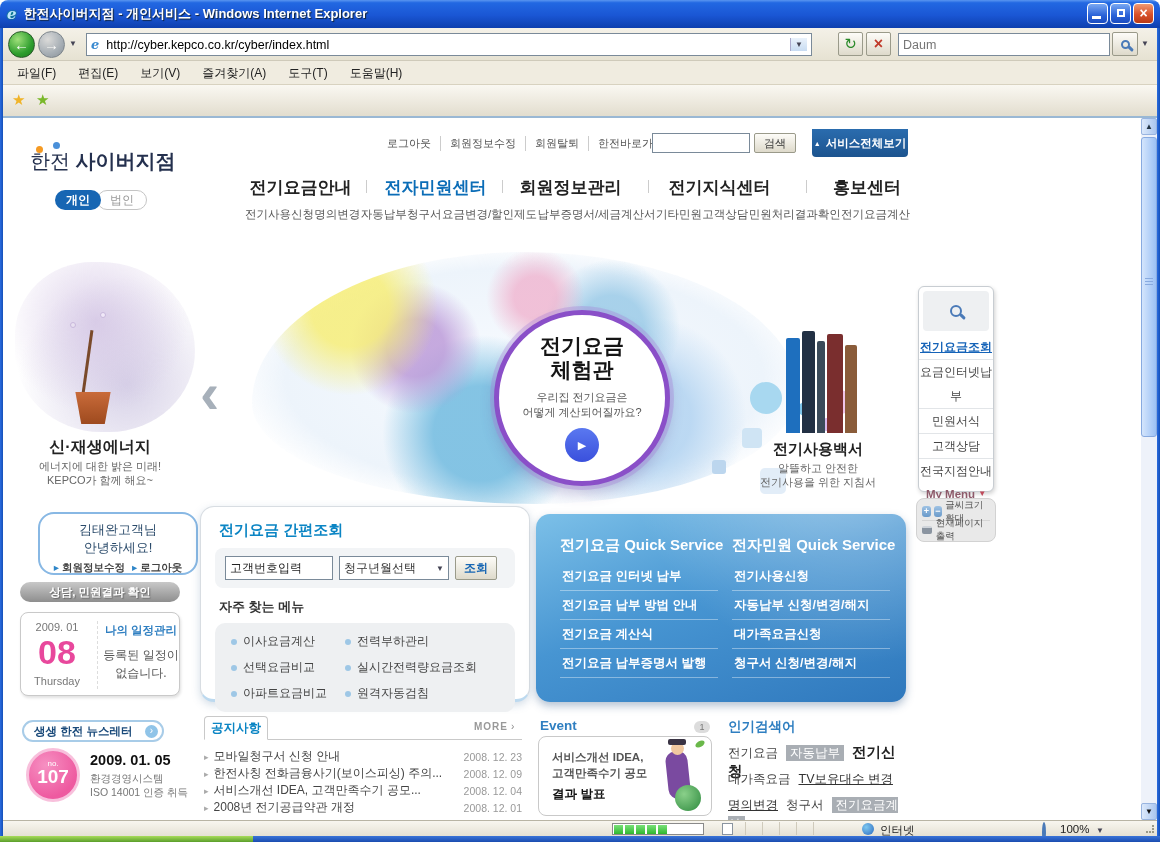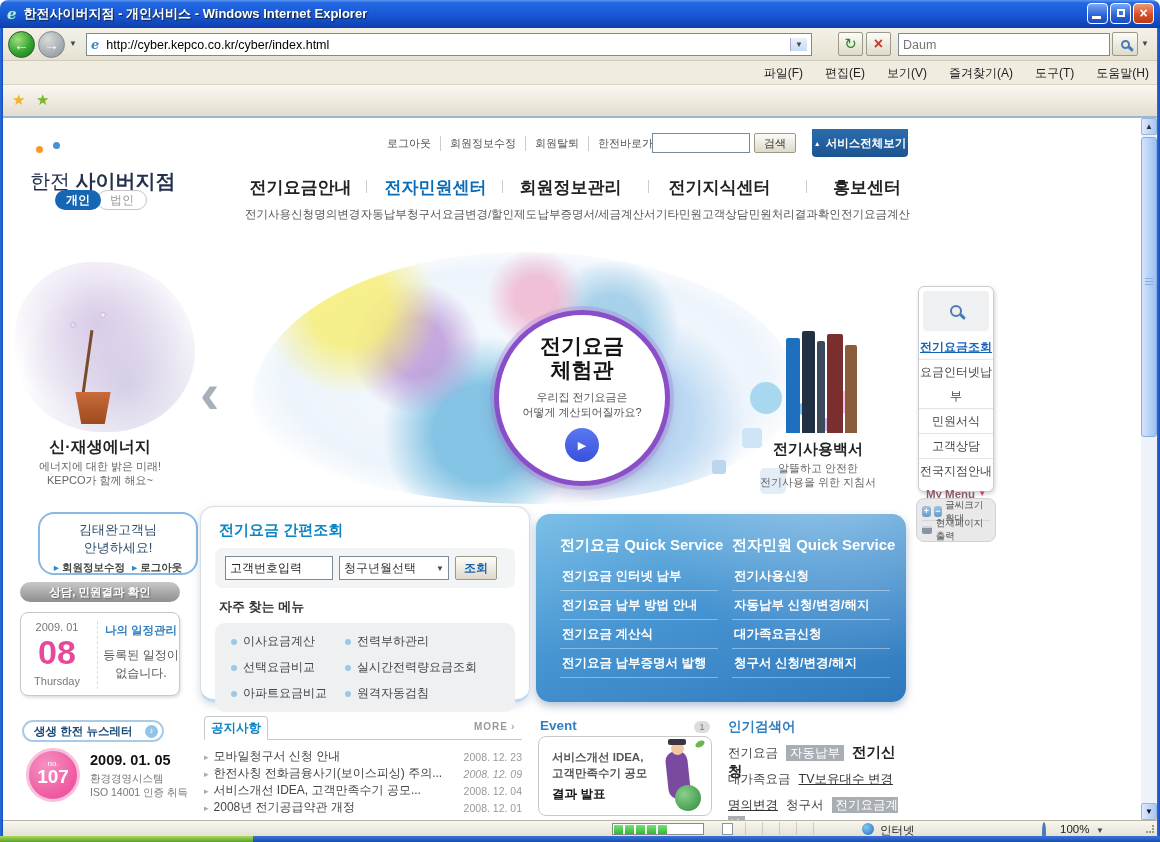--- a/index.html
+++ b/index.html
@@ -20,21 +20,21 @@
   .glyph-min{position:absolute;left:4px;bottom:4px;width:9px;height:3px;background:#fff;}
   .glyph-rest{position:absolute;left:6px;top:5px;width:8px;height:8px;border:2px solid #fff;}
   .glyph-x{color:#fff;font-weight:bold;font-size:14px;line-height:19px;text-align:center;display:block;}
   
   .addrbar{left:0;top:28px;width:1160px;height:33px;background:linear-gradient(180deg,#f4f1e8,#e6e2d2);border-bottom:1px solid #cfcaba;}
   .navcircle{width:27px;height:27px;border-radius:50%;color:#fff;font-size:15px;text-align:center;line-height:25px;
     border:1px solid #2a5a2a;background:radial-gradient(circle at 35% 30%,#9fe07a,#2e9e2e 60%,#1a7a1a);}
   .navcircle.fwd{background:radial-gradient(circle at 35% 30%,#d8d8d8,#9aa4ae 60%,#7a848e);border-color:#6a747e;opacity:.85;}
   .field{background:#fff;border:1px solid #7a8a99;font-size:12.5px;color:#222;padding:0 4px;}
   .smallbtn{border:1px solid #9a9a8a;border-radius:2px;background:linear-gradient(180deg,#fdfcf8,#dedacb);text-align:center;}
-  .menubar{left:0;top:61px;width:1160px;height:24px;background:#f0ece0;border-bottom:1px solid #d8d2c0;justify-content:flex-end;}
+  .menubar{left:0;top:61px;width:1160px;height:24px;background:#f0ece0;border-bottom:1px solid #d8d2c0;}
   .menuitem{font-size:12px;color:#222;padding:0 11px;line-height:24px;}
   .tabbar{left:0;top:85px;width:1160px;height:33px;background:linear-gradient(180deg,#faf8f2,#e2ddce);border-bottom:2px solid #9ab8d4;}
   .tab{left:64px;top:88px;width:300px;height:30px;border:1px solid #92aec6;border-bottom:none;border-radius:4px 4px 0 0;
     background:linear-gradient(180deg,#f7fbfe,#cfe2f2);font-size:12.5px;color:#222;}
   .caret{font-size:8px;color:#445;}
   .toolico{font-size:15px;color:#33608f;}
   
   .viewport{left:3px;top:118px;width:1154px;height:702px;background:#fff;}
   .utlink{font-size:11px;color:#555;padding:0 9px;border-left:1px solid #ccc;}
   .utlink:first-child{border-left:none;}
@@ -183,21 +183,21 @@
   </div>
   <input class="abs field" style="left: 652px; top: 133px; width: 98px; height: 20px;">
   <div class="abs smallbtn" style="left:754px;top:133px;width:42px;height:20px;font-size:11px;line-height:18px;color:#333;">검색</div>
   <div class="abs allsvc" style="left:812px;top:129px;width:96px;height:28px;">
     <span style="font-size:7px;">▲</span>
     <span>서비스전체보기</span>
   </div>
 
   <span class="abs" style="left:36px;top:146px;width:7px;height:7px;border-radius:50%;background:#f59a23;"></span>
   <span class="abs" style="left:53px;top:142px;width:7px;height:7px;border-radius:50%;background:#4a90d9;"></span>
-  <div class="abs" style="left:30px;top:168px;font-size:20px;color:#24304e;">
+  <div class="abs" style="left:30px;top:148px;font-size:20px;color:#24304e;">
     <span>한전</span>
     <span class="b">사이버지점</span>
   </div>
   <div class="abs" style="left:55px;top:190px;width:46px;height:20px;border-radius:11px;background:#1766b3;color:#fff;font-size:12px;font-weight:bold;text-align:center;line-height:20px;z-index:2;">개인</div>
   <div class="abs" style="left:97px;top:190px;width:50px;height:20px;border-radius:11px;background:#fff;border:1px solid #c5c5c5;color:#999;font-size:12px;text-align:center;line-height:18px;">법인</div>
 
   <div class="abs navitem" style="left:243px;top:176px;width:115px;">전기요금안내</div>
   <div class="abs navitem active" style="left:378px;top:176px;width:115px;">전자민원센터</div>
   <div class="abs navitem" style="left:513px;top:176px;width:115px;">회원정보관리</div>
   <div class="abs navitem" style="left:662px;top:176px;width:115px;">전기지식센터</div>
@@ -374,21 +374,21 @@
   </div>
   <div class="abs" style="left:204px;top:748px;width:318px;">
     <div class="flex" style="height:17px;">
       <span style="font-size:9px;color:#aaa;margin-right:5px;">▸</span>
       <span class="nitem" style="flex:1;">모바일청구서 신청 안내</span>
       <span class="ndate" style="width:70px;">2008. 12. 23</span>
     </div>
     <div class="flex" style="height:17px;">
       <span style="font-size:9px;color:#aaa;margin-right:5px;">▸</span>
       <span class="nitem" style="flex:1;">한전사칭 전화금융사기(보이스피싱) 주의...</span>
-      <span class="ndate" style="width:70px;font-style:italic;">2008. 12. 09</span>
+      <span class="ndate" style="width:70px;">2008. 12. 09</span>
     </div>
     <div class="flex" style="height:17px;">
       <span style="font-size:9px;color:#aaa;margin-right:5px;">▸</span>
       <span class="nitem" style="flex:1;">서비스개선 IDEA, 고객만족수기 공모...</span>
       <span class="ndate" style="width:70px;">2008. 12. 04</span>
     </div>
     <div class="flex" style="height:17px;">
       <span style="font-size:9px;color:#aaa;margin-right:5px;">▸</span>
       <span class="nitem" style="flex:1;">2008년 전기공급약관 개정</span>
       <span class="ndate" style="width:70px;">2008. 12. 01</span>

